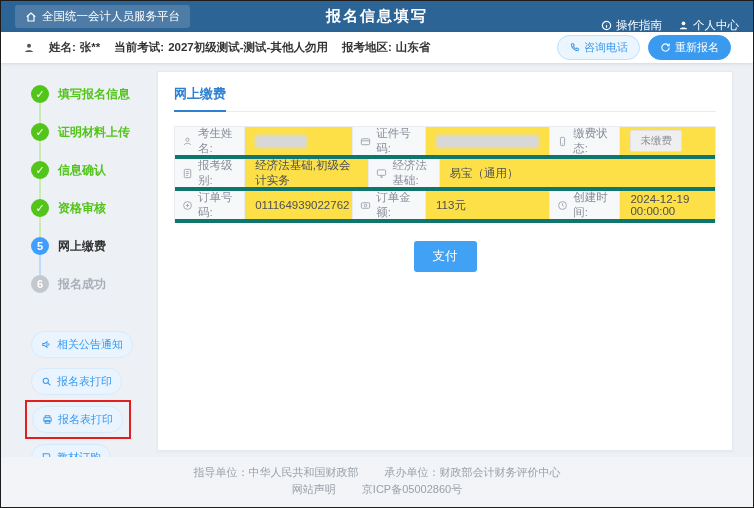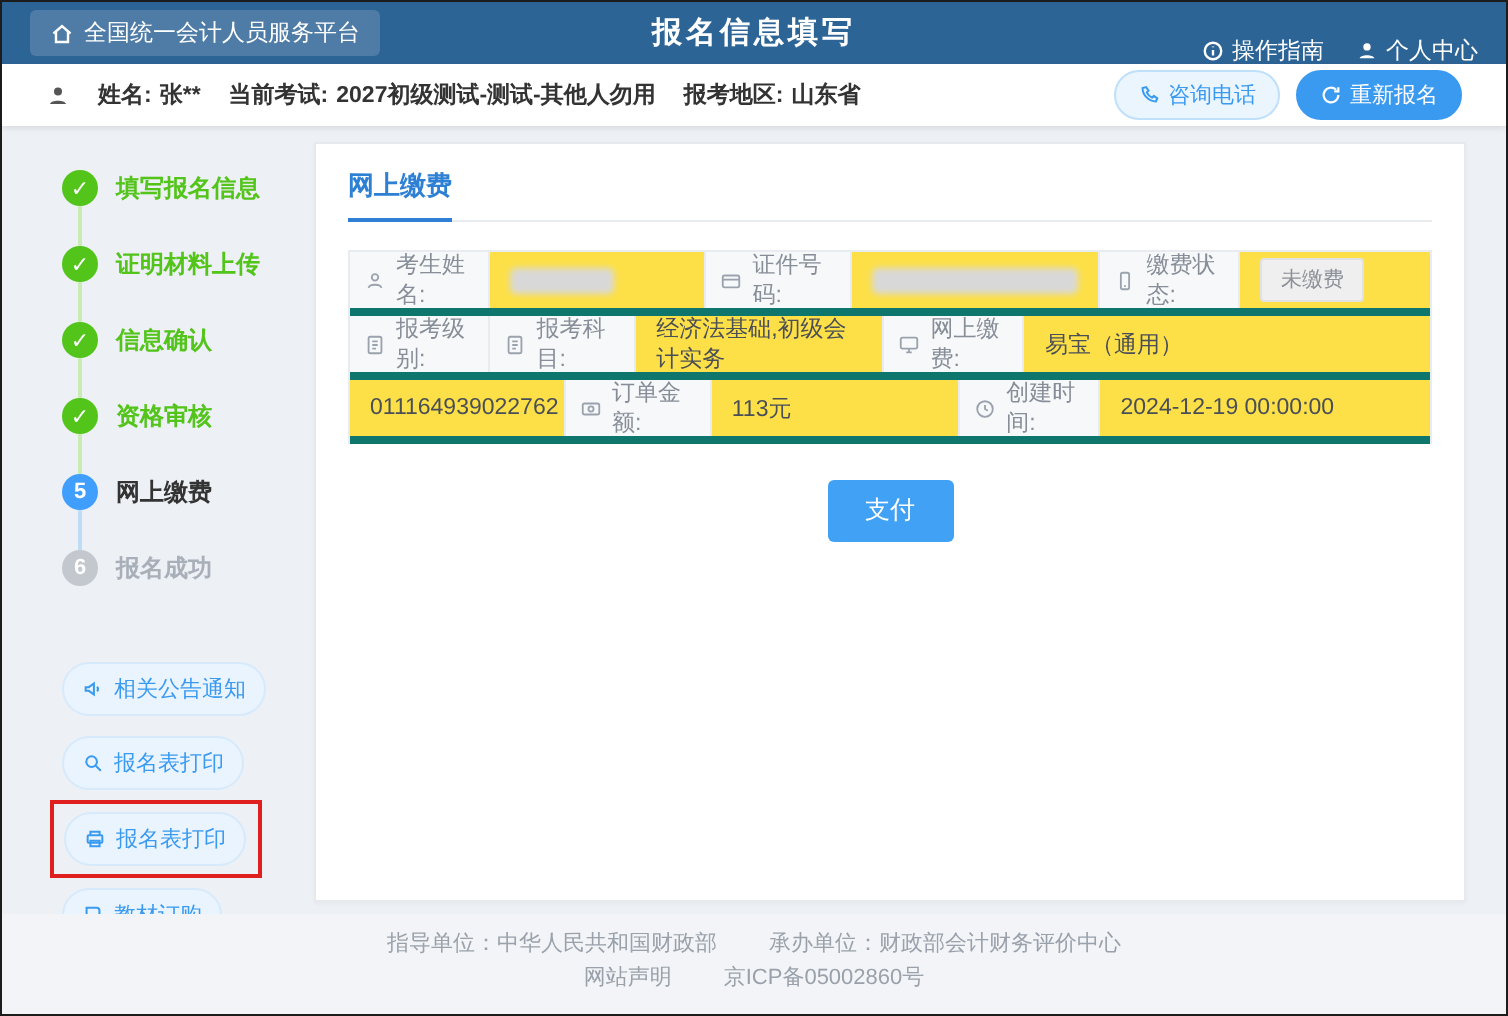--- a/index.html
+++ b/index.html
@@ -269,47 +269,47 @@
         <div class="trow">
           <div class="tcell tlabel c1">
             <span class="ic">
               <svg width="11" height="11" viewBox="0 0 24 24" fill="none" stroke="#9aa3ad" stroke-width="2">
                   <rect x="5" y="3" width="14" height="18" rx="2"></rect>
                   <path d="M9 8h6M9 12h6M9 16h4"></path>
                 </svg>
             </span>
             <span>报考级别:</span>
           </div>
-          <div class="tcell tlabel c3">
-            <span class="ic">
-              <svg width="11" height="11" viewBox="0 0 24 24" fill="none" stroke="#9aa3ad" stroke-width="2">
-                  <rect x="5" y="3" width="14" height="18" rx="2"></rect>
-                  <path d="M9 8h6M9 12h6M9 16h4"></path>
-                </svg>
-            </span>
-            <span>报考科目:</span>
-          </div>
           <div class="tcell tvalue c4">
             <span>经济法基础,初级会计实务</span>
           </div>
           <div class="tcell tlabel c5">
             <span class="ic">
               <svg width="11" height="11" viewBox="0 0 24 24" fill="none" stroke="#9aa3ad" stroke-width="2">
                   <rect x="3" y="4" width="18" height="12" rx="2"></rect>
                   <path d="M9 20h6M12 16v4"></path>
                 </svg>
             </span>
-            <span>网上缴费:</span>
+            <span>经济法基础:</span>
           </div>
           <div class="tcell tvalue c6">
             <span>易宝（通用）</span>
           </div>
         </div>
 
         <div class="trow">
+          <div class="tcell tlabel c1">
+            <span class="ic">
+              <svg width="11" height="11" viewBox="0 0 24 24" fill="none" stroke="#9aa3ad" stroke-width="2">
+                  <circle cx="12" cy="12" r="8.5"></circle>
+                  <path d="M8.5 12h7M12 8.5v7"></path>
+                </svg>
+            </span>
+            <span>订单号码:</span>
+          </div>
           <div class="tcell tvalue c2">
             <span>011164939022762</span>
           </div>
           <div class="tcell tlabel c3">
             <span class="ic">
               <svg width="11" height="11" viewBox="0 0 24 24" fill="none" stroke="#9aa3ad" stroke-width="2">
                   <rect x="3" y="6" width="18" height="12" rx="2"></rect>
                   <circle cx="12" cy="12" r="2.8"></circle>
                 </svg>
             </span>

